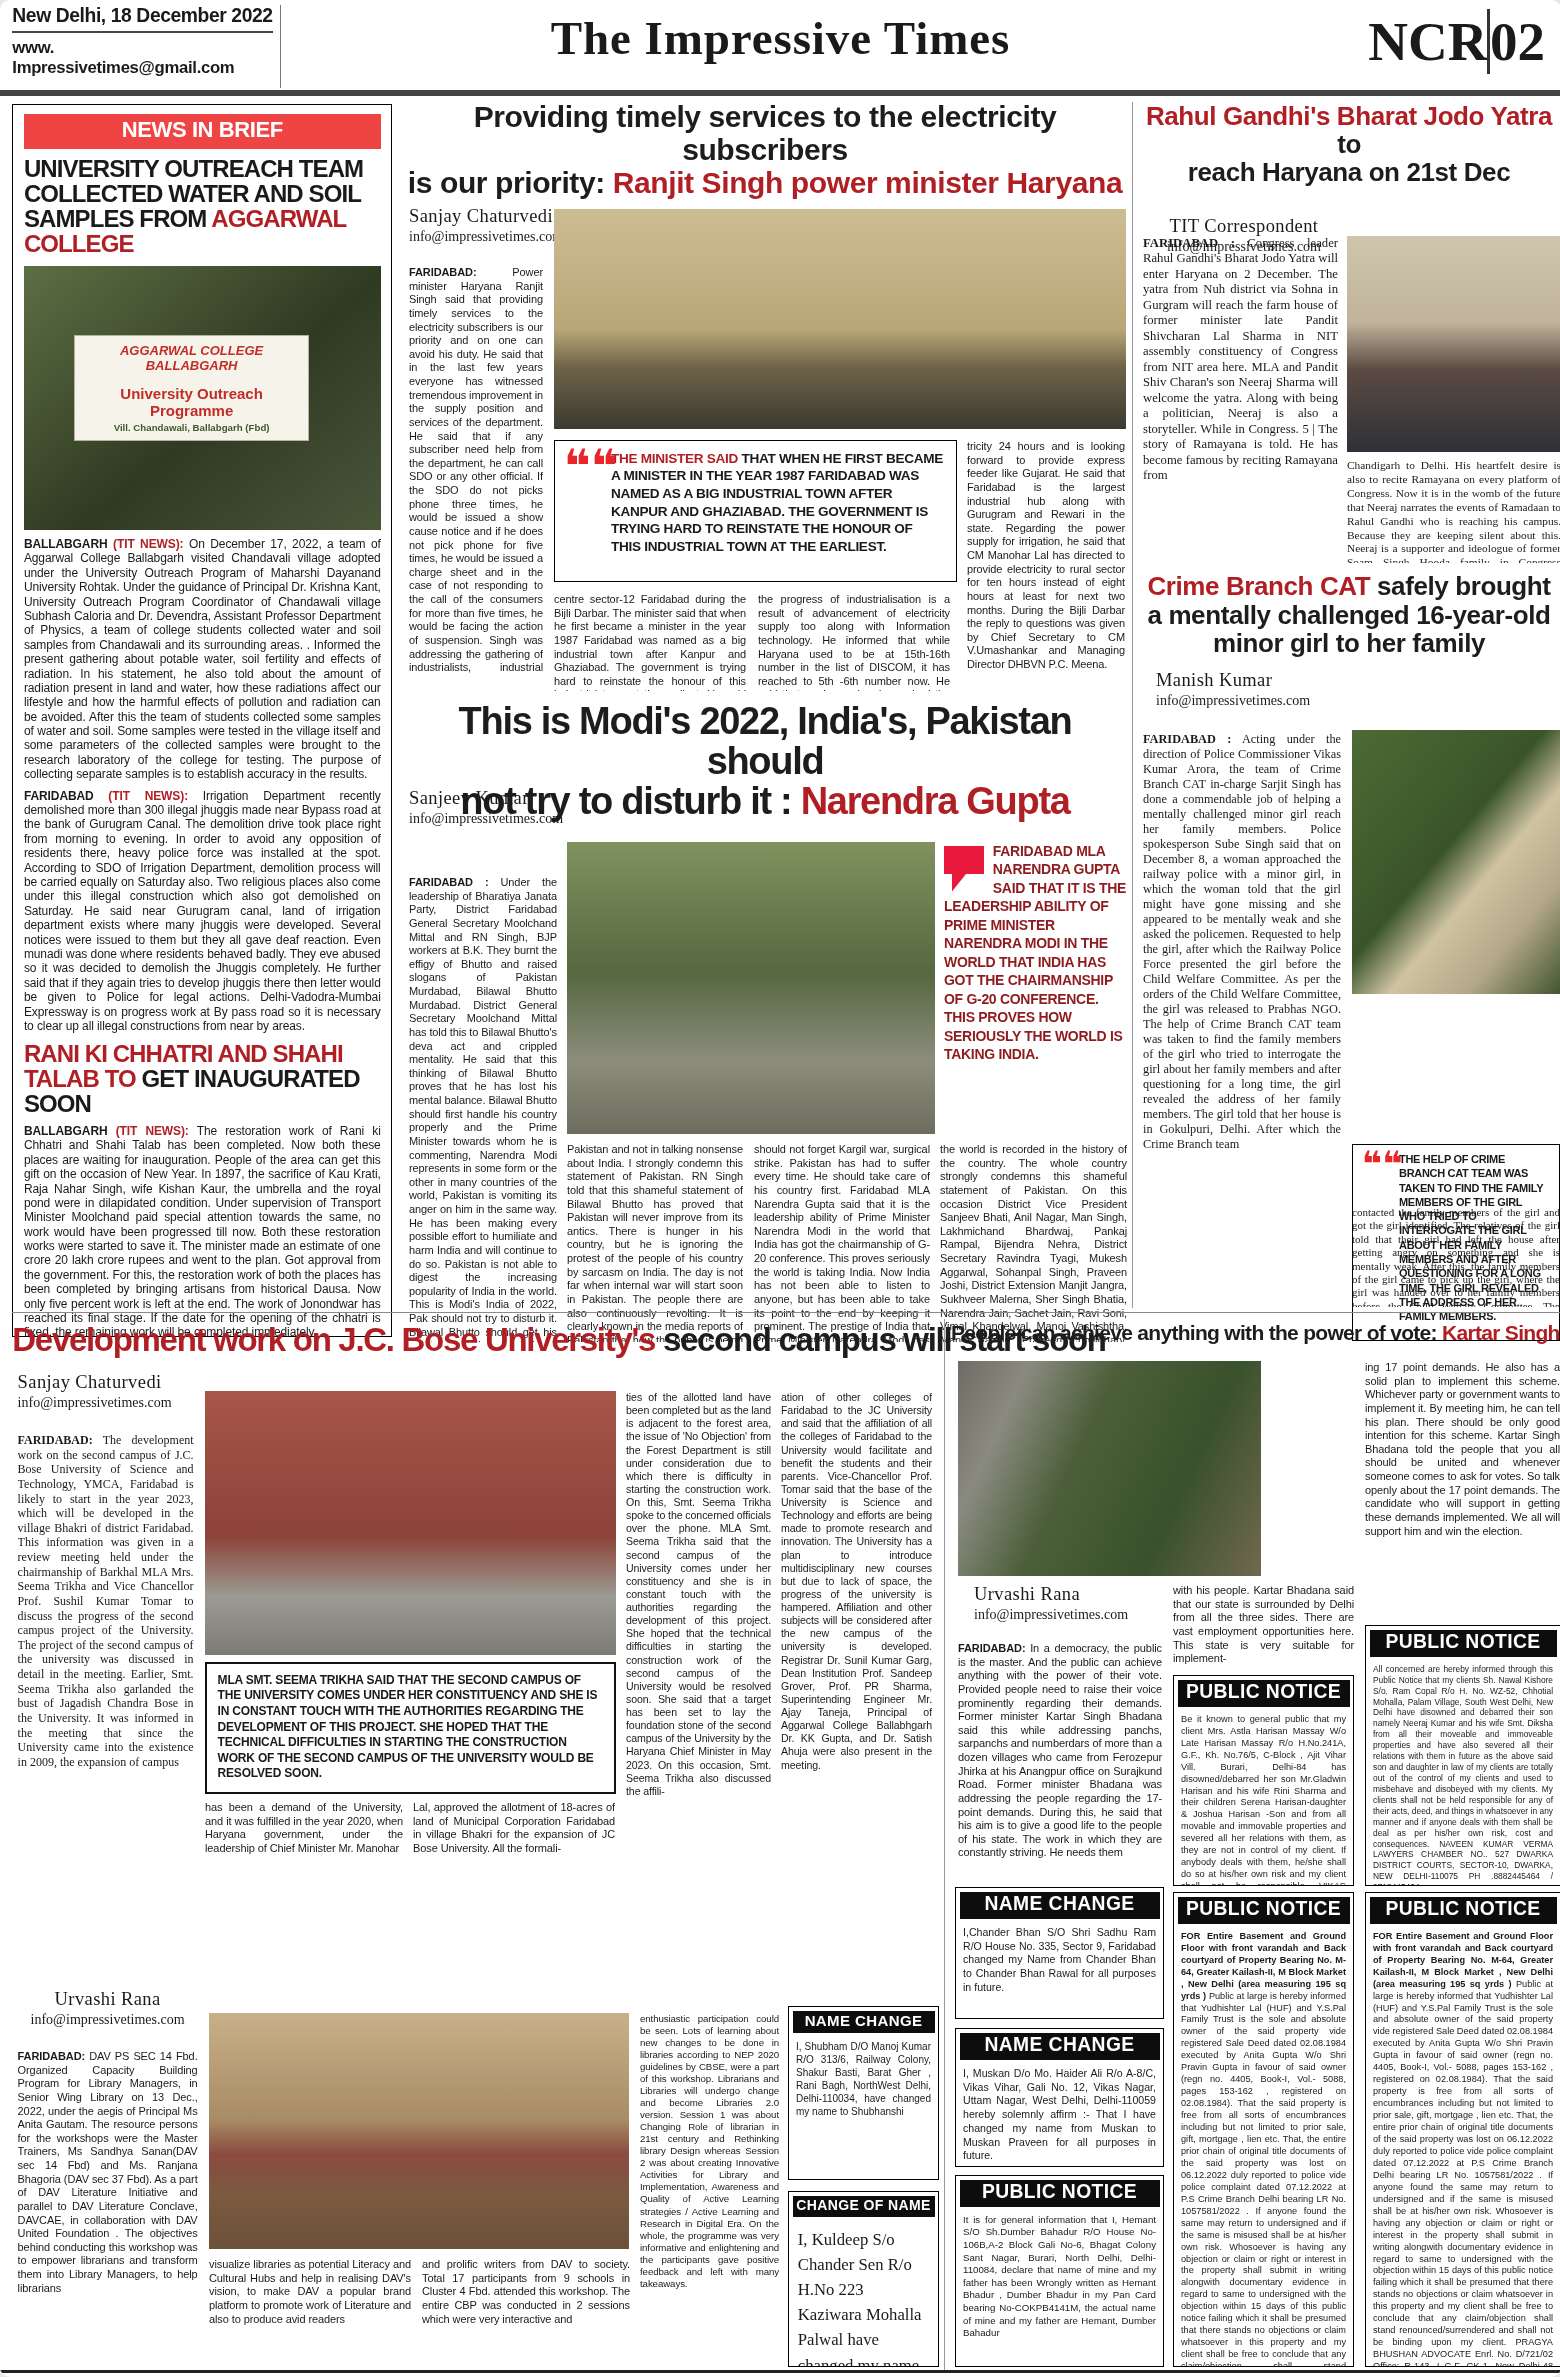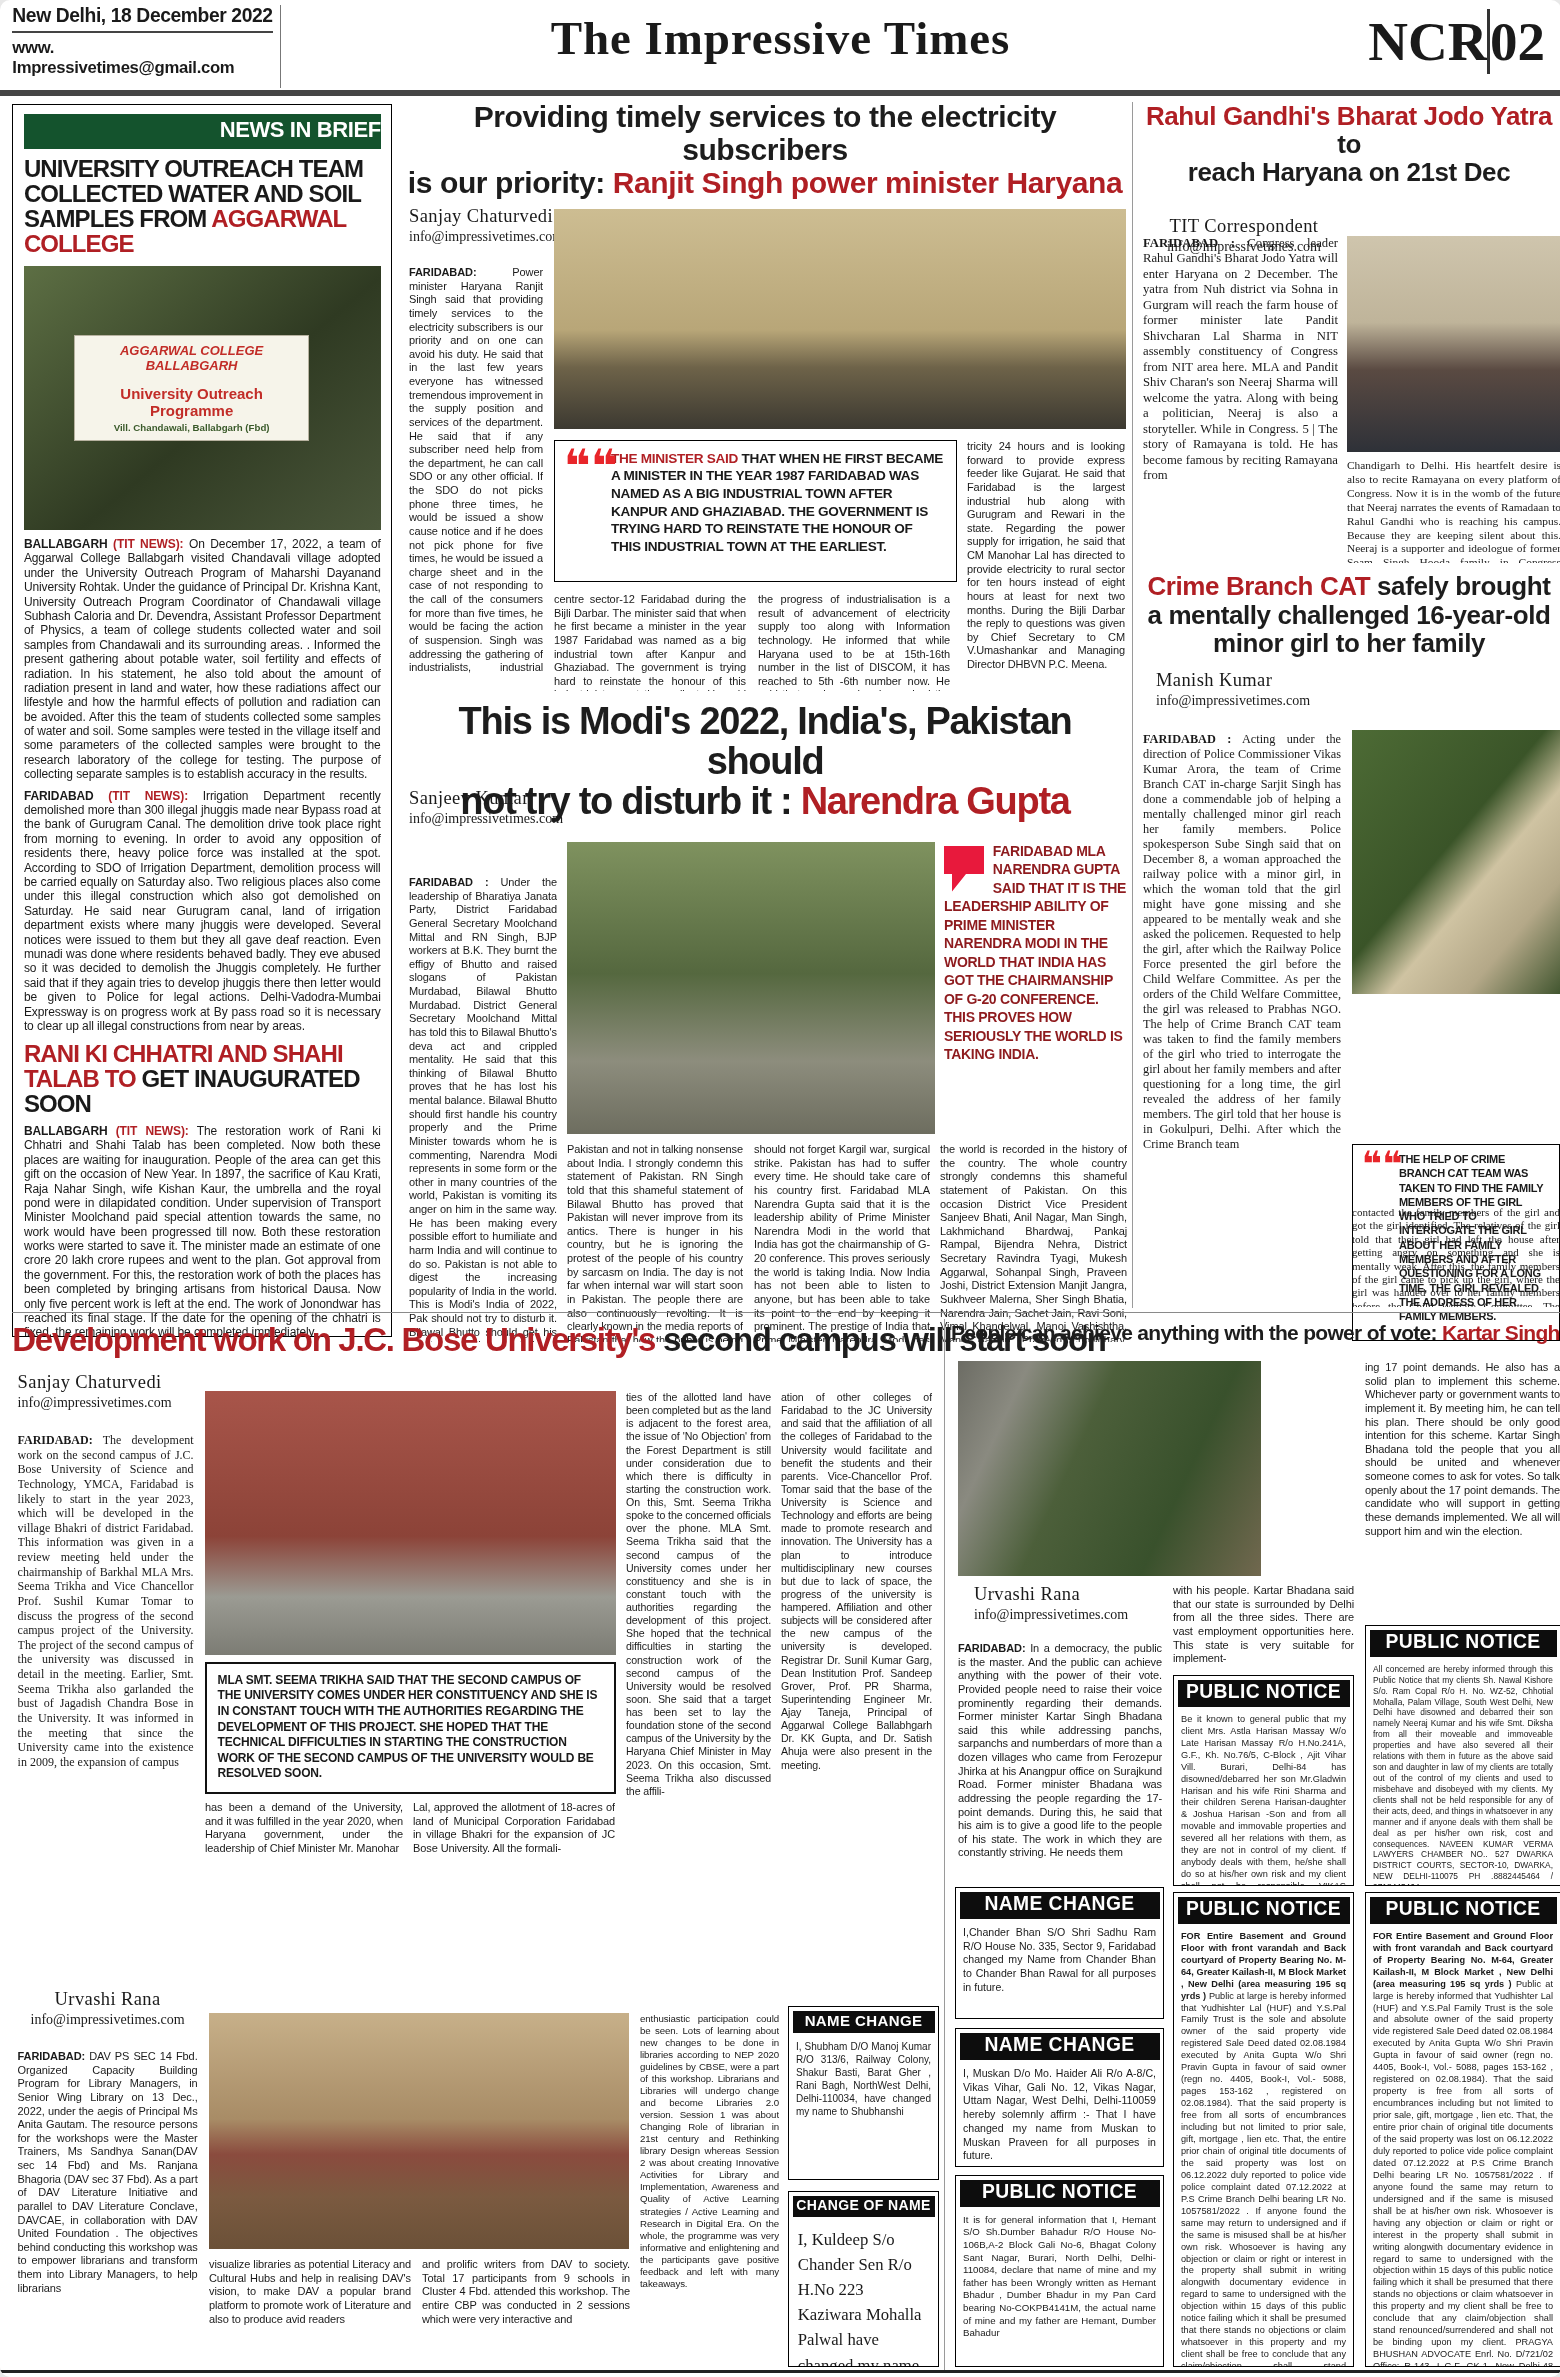--- a/index.html
+++ b/index.html
@@ -29,21 +29,21 @@
   .byline-email { font-family:"Liberation Serif", serif; font-size:14px; margin-top:1.8px; }
   .sansbody { font-size:11px; line-height:1.24; letter-spacing:-0.1px; }
   .serifbody { font-family:"Liberation Serif", serif; font-size:12.3px; line-height:1.22; }
   .lead { font-weight:bold; }
   .photo { background:#888; }
   .vrule { width:0.9px; background:#9a9a9a; }
   .hrule { height:1.8px; background:#2b2b2b; }
 
   
   .nib { left:12.3px; top:104px; width:380px; height:1233px; border:1.8px solid #000; padding:8.8px 10.6px; }
-  .nib-banner { background:#14532d; color:#fff; text-align:right; font-weight:bold; font-size:22px; padding:3.5px 0 5.3px; letter-spacing:-0.4px; }
+  .nib-banner { background:#ef4444; color:#fff; text-align:center; font-weight:bold; font-size:22px; padding:3.5px 0 5.3px; letter-spacing:-0.4px; }
   .nib-h { font-size:24px; font-weight:bold; line-height:1.04; letter-spacing:-0.9px; margin-top:8.8px; }
   .nib-body { font-size:12px; line-height:1.2; margin-top:7px; letter-spacing:-0.1px; }
   .photo-agg { margin-top:8.8px; height:264px; background:linear-gradient(140deg,#5d6f44,#2f3a22 55%,#4a563a); position:relative; }
   .agg-banner { position:absolute; left:14%; top:26%; width:66%; background:#f6f4ea; border:0.9px solid #b7b2a0; text-align:center; padding:7px 3px; }
   .agg-b1 { color:#c22d28; font-weight:bold; font-style:italic; font-size:13px; }
   .agg-b2 { color:#c22d28; font-weight:bold; font-size:15px; margin-top:12.3px; }
   .agg-b3 { color:#3a5a2a; font-weight:bold; font-size:9.7px; margin-top:3.5px; }
 
   
   .ranjit-hl { left:401px; top:100px; width:728px; font-size:30px; line-height:1.1; }

